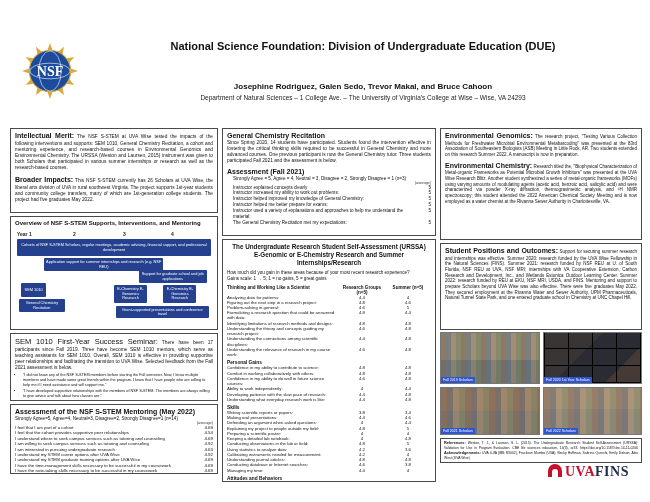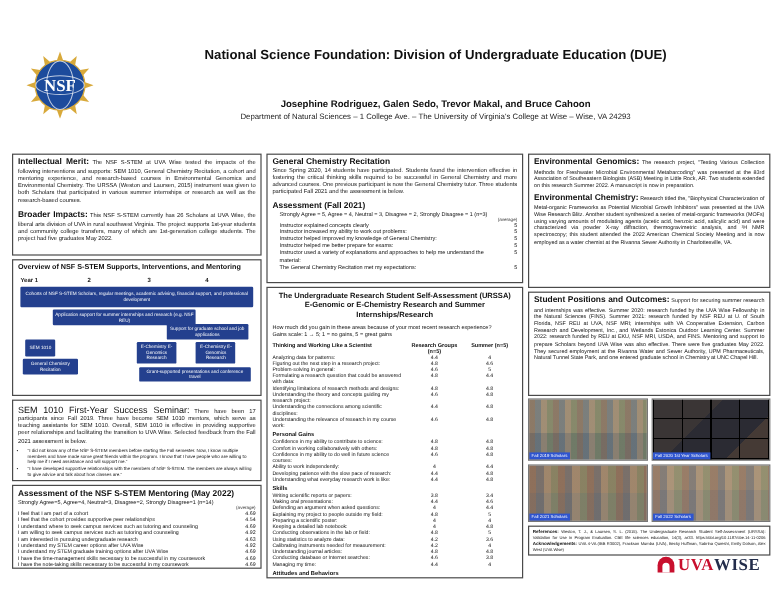--- a/index.html
+++ b/index.html
@@ -397,16 +397,16 @@
   </div>
 
   <div class="box" id="refs-box" style="left:440px;top:438px;width:202px;height:25px;padding:2px 3px;">
     <span><b>References:</b><span> Weston, T. J., &amp; Laursen, S. L. (2015). The Undergraduate Research Student Self-Assessment (URSSA): Validation for Use in Program Evaluation. CBE life sciences education, 14(3), ar33. https://doi.org/10.1187/cbe.14-11-0206</span></span>
     <span><b>Acknowledgements:</b><span> UVA 4-VA (IBB R3002), Frackson Mumba (UVA), Becky Huffman, Sabrina Qureshi, Emily Dotson, Alex West (UVA Wise)</span></span>
   </div>
 
   <div id="uvawise">
     <span class="arch"></span>
     <span class="uva">UVA</span>
-    <span class="wise">WISE</span>
+    <span class="wise">FINS</span>
   </div>
 
 </div>
 
 </body></html>

